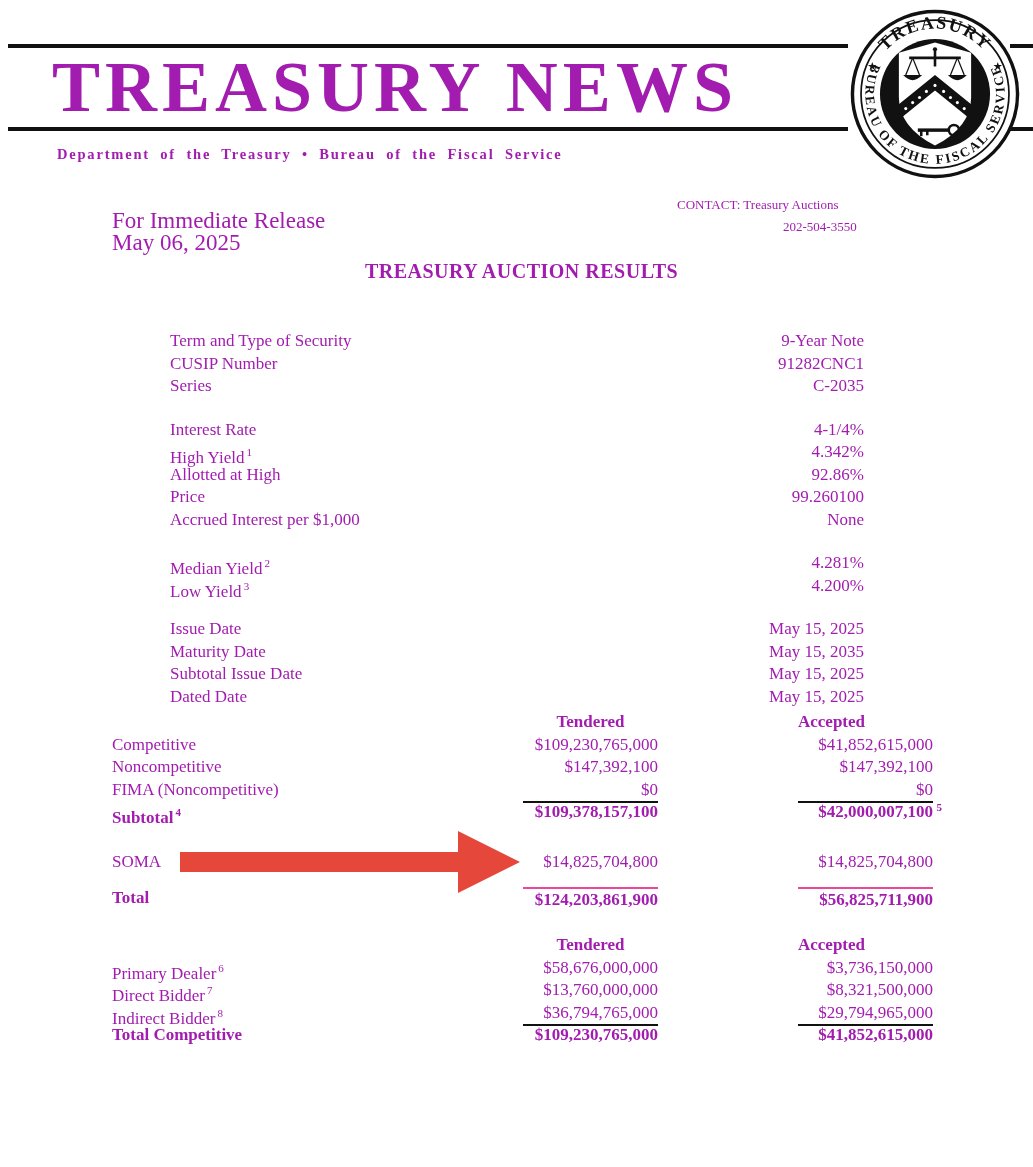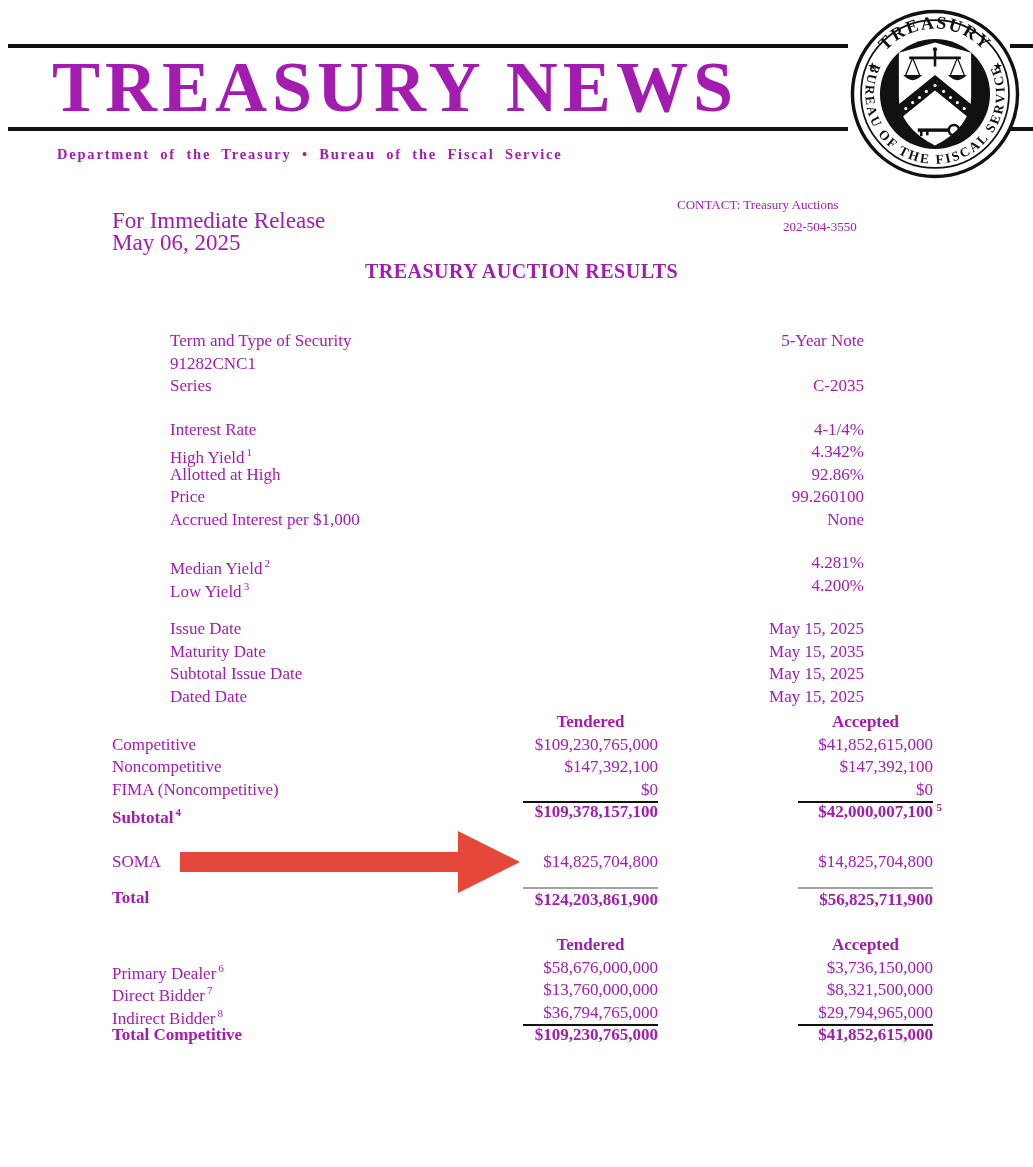--- a/index.html
+++ b/index.html
@@ -43,24 +43,24 @@
   .allotment{top:702px;}
   .bidders{top:925px;}
   .t-row{position:relative;height:22.5px;line-height:22.5px;white-space:nowrap;}
   .t-label{display:inline-block;}
   .t-val{position:absolute;top:0;}
   .t-tendered{right:275px;}
   .t-accepted{right:0;}
   .t-val .num{display:inline-block;min-width:135px;text-align:right;}
   .t-header{font-weight:bold;margin-top:9px;}
   .t-header .h-tendered{position:absolute;right:275px;width:135px;text-align:center;top:0;}
-  .t-header .h-accepted{position:absolute;right:0;width:135px;text-align:center;top:0;}
+  .t-header .h-accepted{position:absolute;right:0;width:135px;top:0;}
   .bold{font-weight:bold;}
   .rule-below .num{border-bottom:2px solid #111;}
-  .rule-above .num{border-top:2px solid #a3a3a3;}
+  .rule-above .num{border-top:2px solid #ec4899;}
   sup.val-sup{position:absolute;right:-9px;top:1px;font-size:11px;line-height:11px;}
   
   .soma-arrow{
     position:absolute;left:68px;top:50%;transform:translateY(-50%);
     display:flex;align-items:center;pointer-events:none;
   }
   .arrow-shaft{width:278px;height:20px;background:var(--arrow-color,#e5483b);}
   .arrow-head{
     width:0;height:0;
     border-left:62px solid var(--arrow-color,#e5483b);
@@ -140,23 +140,24 @@
     <div>CONTACT: Treasury Auctions</div>
     <div class="phone">202-504-3550</div>
   </div>
 
   <div class="doc-title">TREASURY AUCTION RESULTS</div>
 
   <section class="details" id="details">
       <div class="detail-group">
         <div class="detail-row">
     <span class="d-label"><span class="lbl-text">Term and Type of Security</span></span>
-    <span class="d-value">5-Year Note</span>
-  </div>
-        <div class="detail-row">
+    <span class="d-value">9-Year Note</span>
+  </div>
+        <div class="detail-row">
+    <span class="d-label"><span class="lbl-text">CUSIP Number</span></span>
     <span class="d-value">91282CNC1</span>
   </div>
         <div class="detail-row">
     <span class="d-label"><span class="lbl-text">Series</span></span>
     <span class="d-value">C-2035</span>
   </div>
       </div>
       <div class="detail-group">
         <div class="detail-row">
     <span class="d-label"><span class="lbl-text">Interest Rate</span></span>

